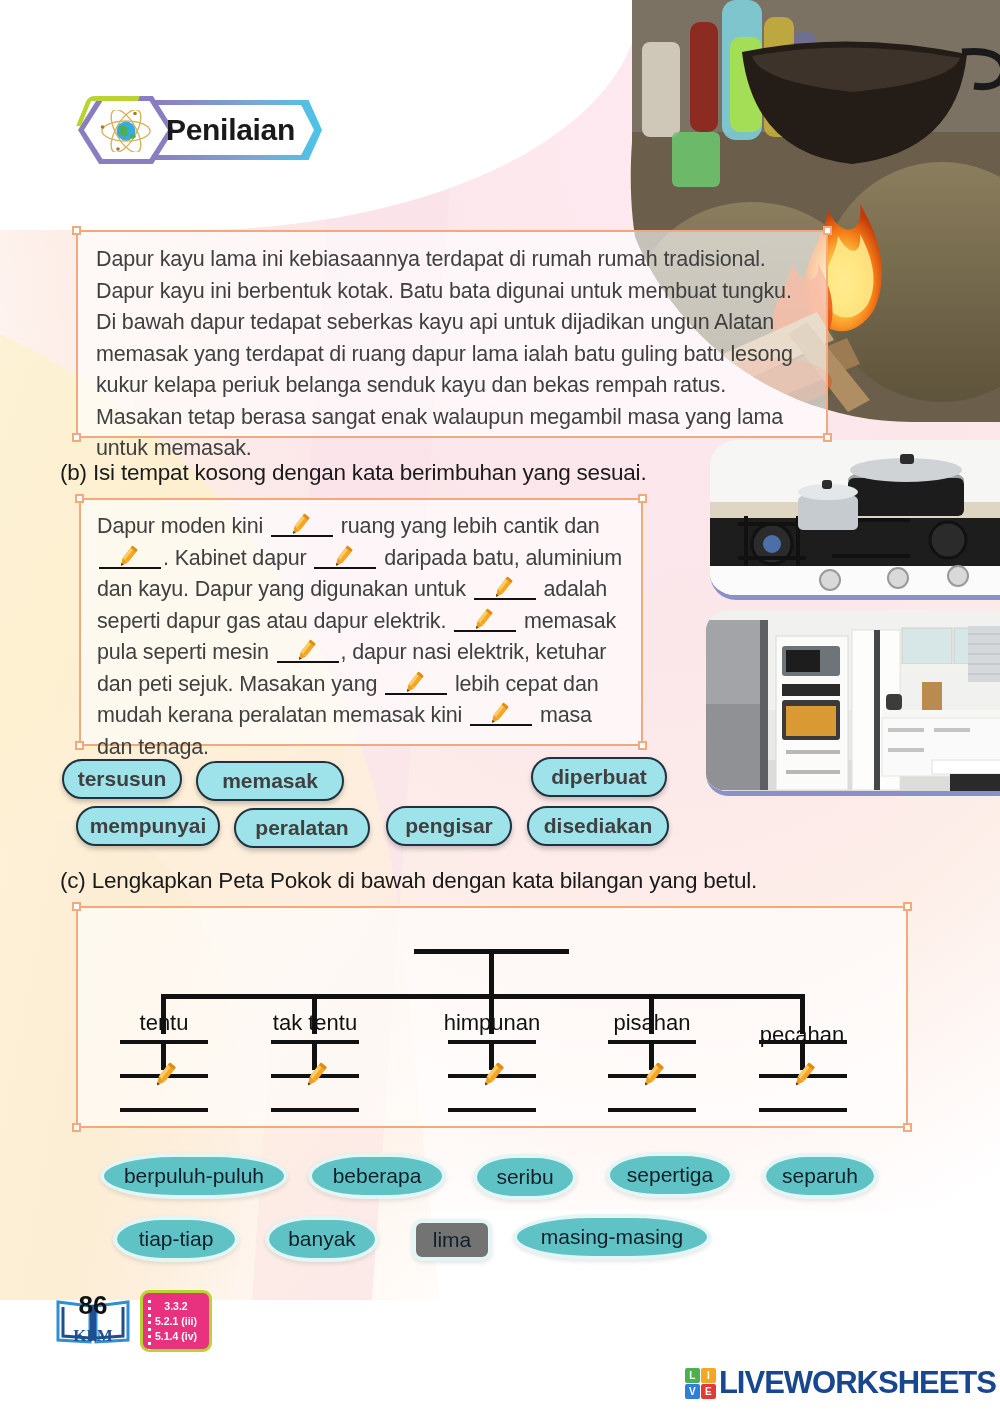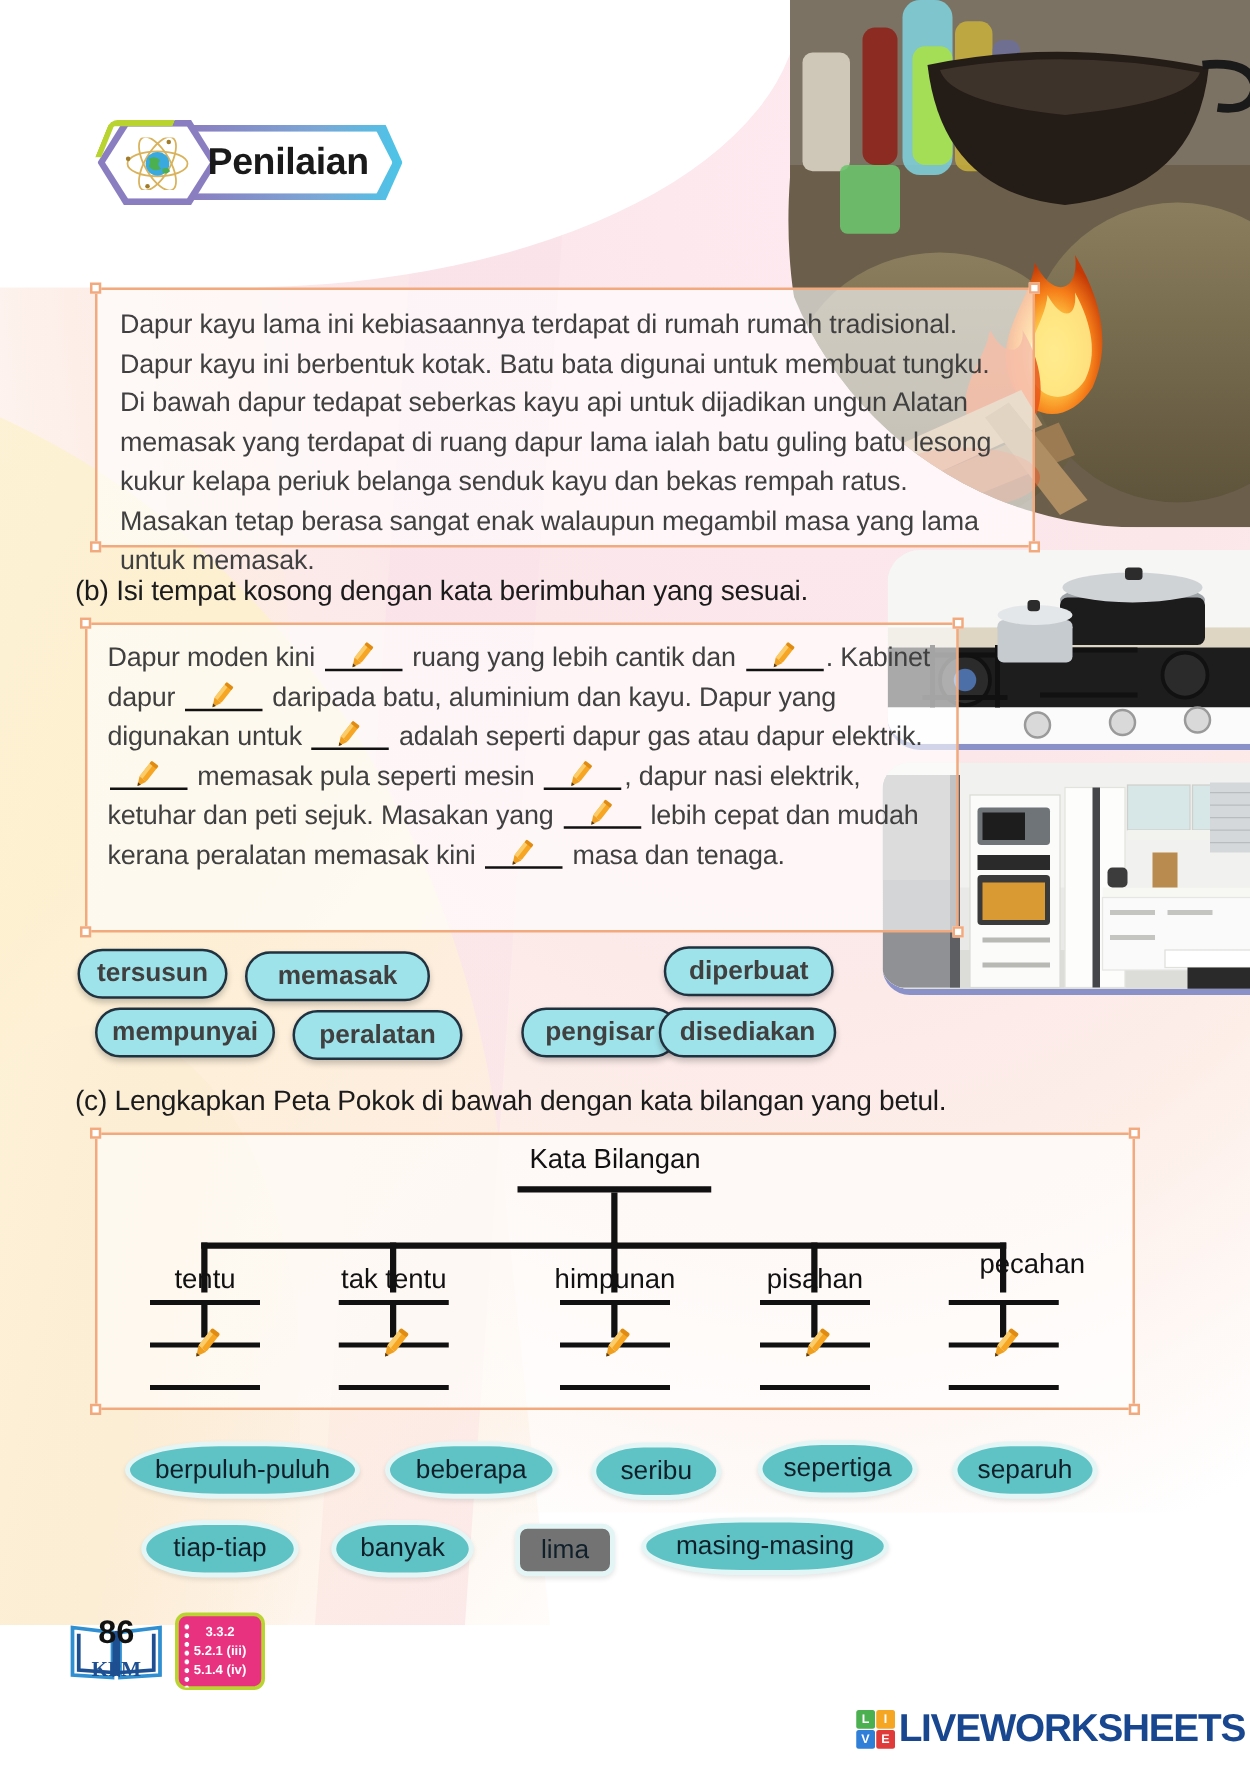--- a/index.html
+++ b/index.html
@@ -355,21 +355,21 @@
       <rect x="262" y="16" width="34" height="56" fill="#d5d8da"></rect>
       <g stroke="#b9bcbe">
           <path d="M262 24h34M262 34h34M262 44h34M262 54h34M262 64h34"></path>
         </g>
 
       <rect x="226" y="150" width="74" height="14" fill="#ffffff" stroke="#e0e0dc"></rect>
       <rect x="244" y="164" width="56" height="22" fill="#2a2a2a"></rect>
     </svg>
   </div>
 
-  <div class="tbox" style="left:68px; top:498px; width:699px; height:248px;">
+  <div class="tbox" style="left:79px; top:498px; width:564px; height:248px;">
     <span class="corner c-tl"></span>
       <span class="corner c-tr"></span>
     <span class="corner c-bl"></span>
       <span class="corner c-br"></span>
     <div class="ptext" style="padding:11px 14px 0 16px;">
       <span>Dapur moden kini </span><span class="blank"><svg class="pencil" viewBox="0 0 26 26">
             <g transform="rotate(38 13 13)">
               <rect x="10" y="3" width="7" height="15" rx="1.4" fill="#f6a623"></rect>
               <rect x="10" y="3" width="3" height="15" fill="#fbcc6a"></rect>
               <polygon points="10,18 17,18 13.5,25" fill="#f0a020"></polygon>
@@ -434,51 +434,50 @@
             </g>
           </svg></span><span> masa dan tenaga.</span>
     </div>
   </div>
 
   <div class="chip chip-a" style="left:62px;  top:759px; width:120px;">tersusun</div>
   <div class="chip chip-a" style="left:196px; top:761px; width:148px;">memasak</div>
   <div class="chip chip-a" style="left:531px; top:757px; width:136px;">diperbuat</div>
   <div class="chip chip-a" style="left:76px;  top:806px; width:144px;">mempunyai</div>
   <div class="chip chip-a" style="left:234px; top:808px; width:136px;">peralatan</div>
-  <div class="chip chip-a" style="left:386px; top:806px; width:126px;margin-left:31px;">pengisar</div>
+  <div class="chip chip-a" style="left:386px; top:806px; width:126px;">pengisar</div>
   <div class="chip chip-a" style="left:527px; top:806px; width:142px;">disediakan</div>
 
   <div class="qlabel" style="left:60px; top:868px;">(c) Lengkapkan Peta Pokok di bawah dengan kata bilangan yang betul.</div>
 
   <div class="tbox" style="left:76px; top:906px; width:832px; height:222px;">
     <span class="corner c-tl"></span>
       <span class="corner c-tr"></span>
     <span class="corner c-bl"></span>
       <span class="corner c-br"></span>
   </div>
 
   <div class="tree" style="left:76px; top:906px; width:832px; height:222px;">
 
-    <div class="tnode" style="left:266px; top:8px; width:300px;">Kata Bilangan</div>
     <div class="tline" style="left:338px; top:43px; width:155px; height:5px;"></div>
     <div class="tline" style="left:413px; top:48px; width:5px; height:42px;"></div>
 
     <div class="tline" style="left:85px; top:88px; width:644px; height:5px;"></div>
 
     <div class="tline" style="left:85px;  top:88px; width:5px; height:40px;"></div>
     <div class="tline" style="left:236px; top:88px; width:5px; height:40px;"></div>
     <div class="tline" style="left:413px; top:88px; width:5px; height:40px;"></div>
     <div class="tline" style="left:573px; top:88px; width:5px; height:40px;"></div>
     <div class="tline" style="left:724px; top:88px; width:5px; height:40px;"></div>
 
     <div class="tnode" style="left:22px;  top:104px; width:132px;">tentu</div>
     <div class="tnode" style="left:173px; top:104px; width:132px;">tak tentu</div>
     <div class="tnode" style="left:350px; top:104px; width:132px;">himpunan</div>
     <div class="tnode" style="left:510px; top:104px; width:132px;">pisahan</div>
-    <div class="tnode" style="left:660px; top:92px; width:132px;text-align:right;">pecahan</div>
+    <div class="tnode" style="left:660px; top:116px; width:132px;">pecahan</div>
 
     <div class="answer-slot" style="left:44px;  top:134px; width:88px; height:72px;">
       <div class="ln" style="top:0;"></div>
         <div class="tline" style="left:41px; top:4px; width:5px; height:26px;"></div>
       <div class="ln" style="top:34px;"></div>
         <div class="ln" style="top:68px;"></div>
       <svg class="pc" viewBox="0 0 30 30" style="left:30px; top:20px;">
           <g transform="rotate(38 15 15)">
             <rect x="11" y="3" width="8" height="17" rx="1.6" fill="#f6a623"></rect>
             <rect x="11" y="3" width="3.5" height="17" fill="#fbcc6a"></rect>

